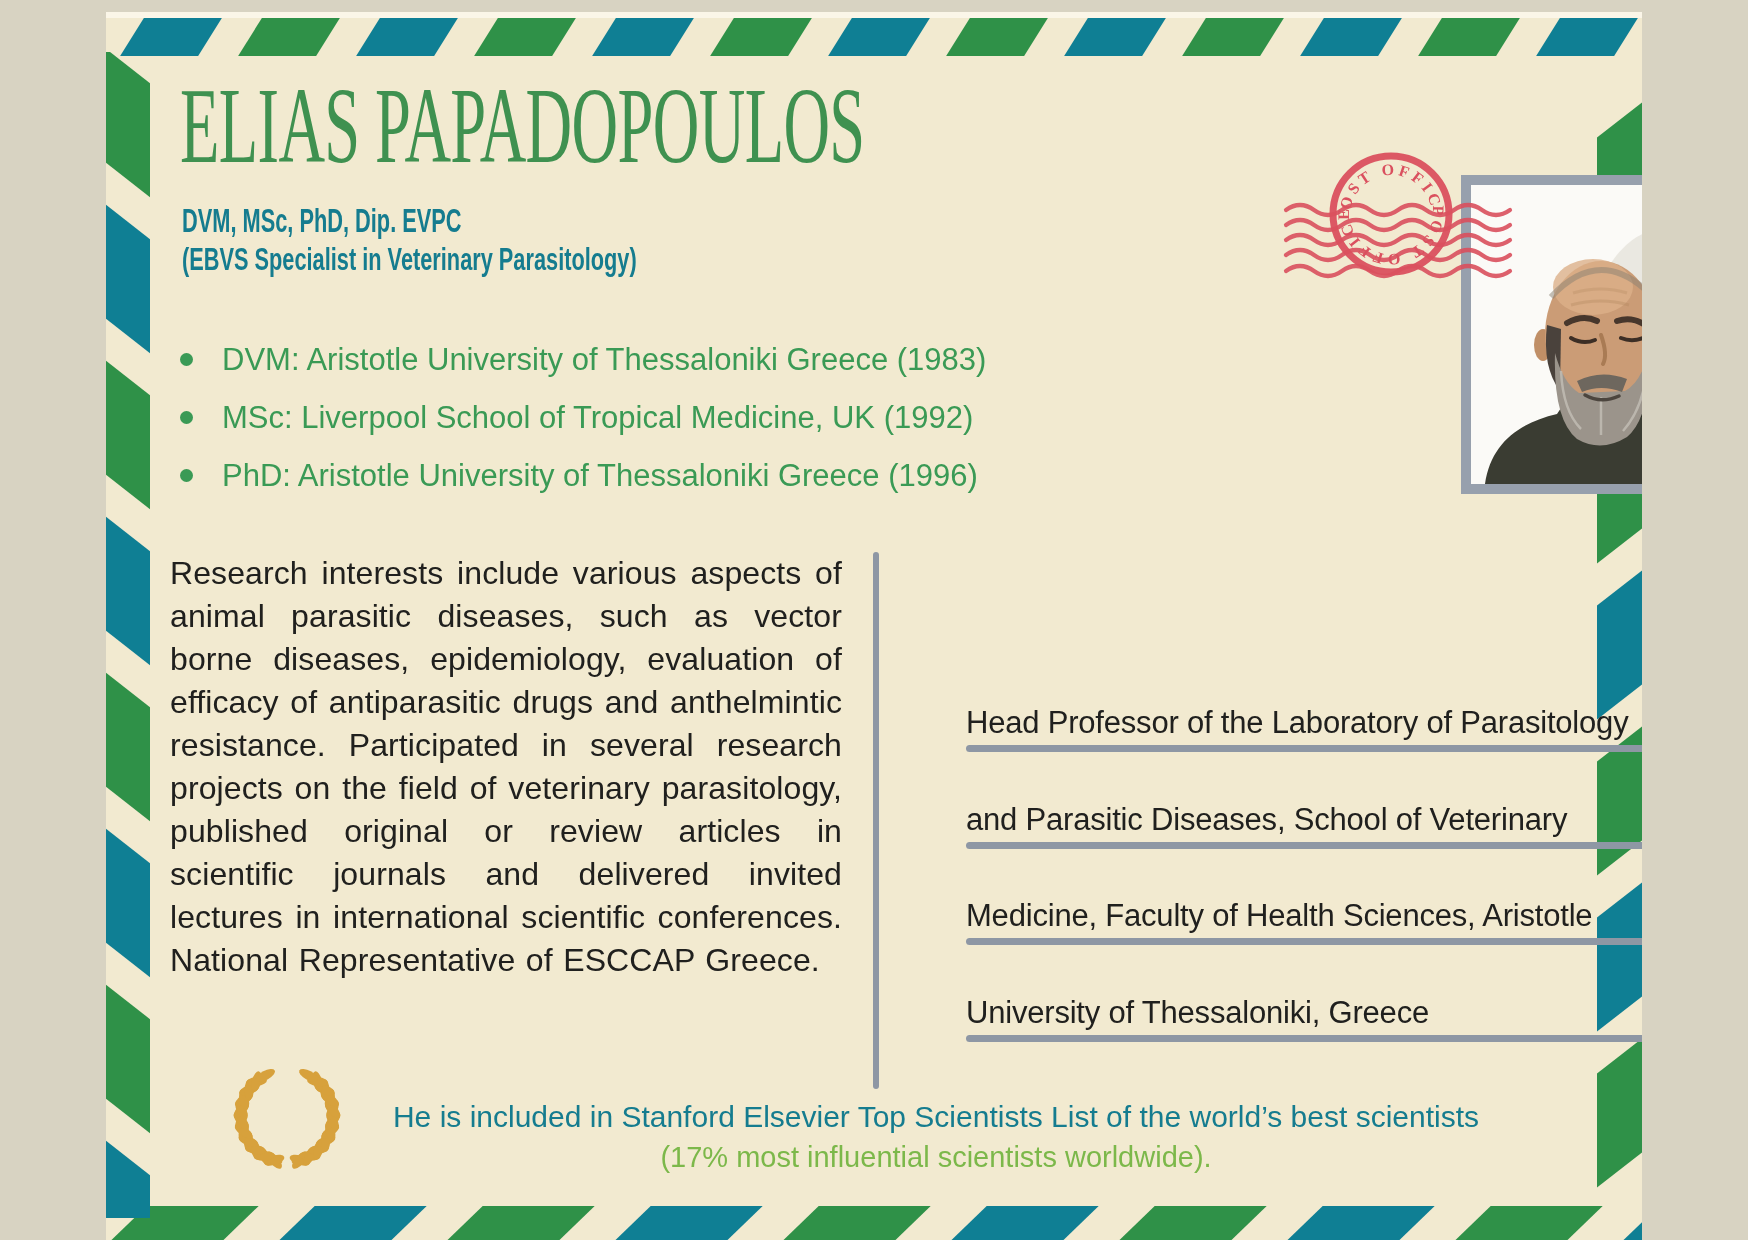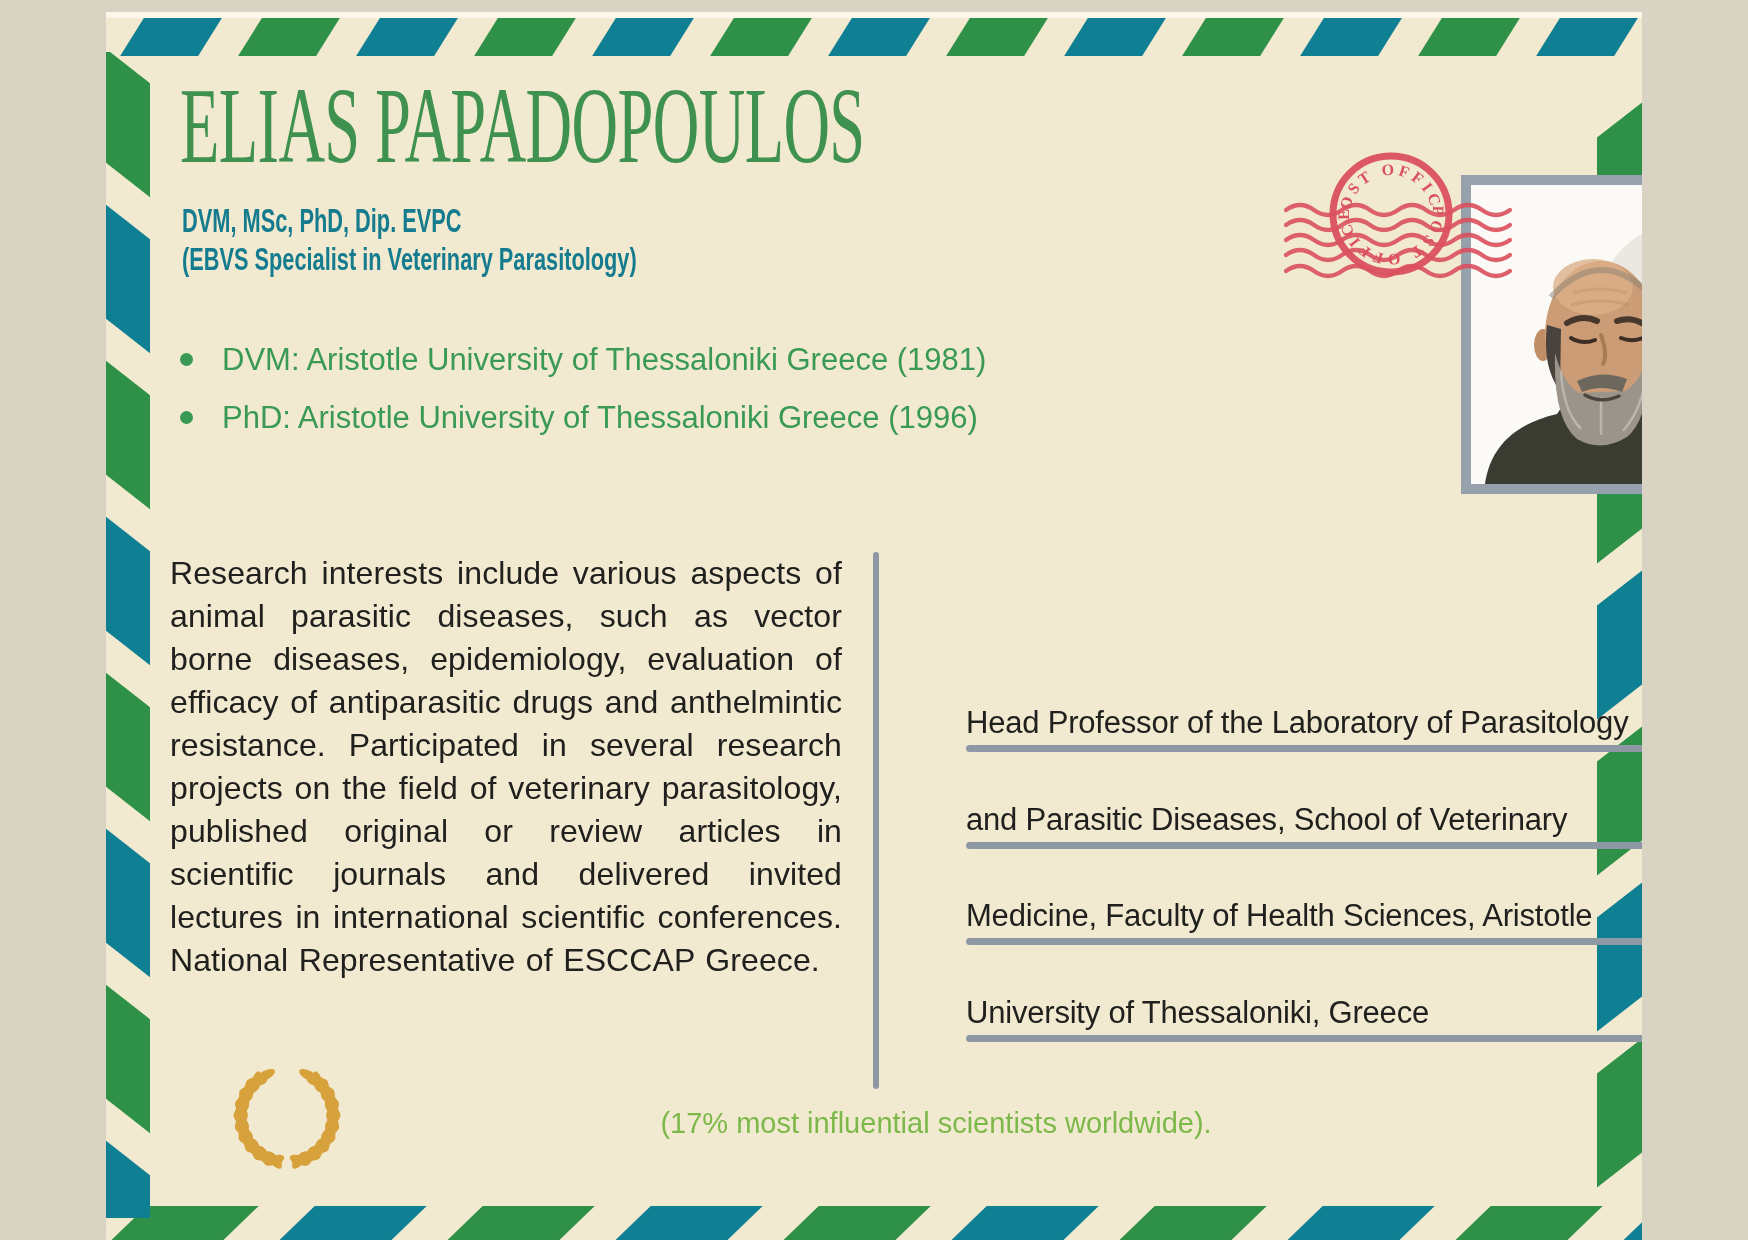--- a/index.html
+++ b/index.html
@@ -122,21 +122,25 @@
     </div>
   <div class="edge-bottom"></div>
 
   <div class="name">ELIAS PAPADOPOULOS</div>
   <div class="cred">DVM, MSc, PhD, Dip. EVPC</div>
   <div class="spec">(EBVS Specialist in Veterinary Parasitology)</div>
 
   <div class="edu">
     <div class="edu-item">
       <span class="edu-dot"></span>
-      <span>DVM: Aristotle University of Thessaloniki Greece (1981)</span>
+      <span>DVM: Aristotle University of Thessaloniki Greece (1983)</span>
+    </div>
+    <div class="edu-item">
+      <span class="edu-dot"></span>
+      <span>MSc: Liverpool School of Tropical Medicine, UK (1992)</span>
     </div>
     <div class="edu-item">
       <span class="edu-dot"></span>
       <span>PhD: Aristotle University of Thessaloniki Greece (1996)</span>
     </div>
   </div>
 
   <div class="bio">Research interests include various aspects of animal parasitic diseases, such as vector borne diseases, epidemiology, evaluation of efficacy of antiparasitic drugs and anthelmintic resistance. Participated in several research projects on the field of veterinary parasitology, published original or review articles in scientific journals and delivered invited lectures in international scientific conferences. National Representative of ESCCAP Greece.</div>
 
   <div class="divider"></div>
@@ -250,16 +254,17 @@
         <ellipse cx="22.1" cy="35.4" rx="4.6" ry="10.5" transform="rotate(-192.8 22.1 35.4)"></ellipse>
         <ellipse cx="27.2" cy="25.7" rx="4.6" ry="10.5" transform="rotate(-111.2 27.2 25.7)"></ellipse>
         <ellipse cx="27.2" cy="25.7" rx="4.6" ry="10.5" transform="rotate(-179.2 27.2 25.7)"></ellipse>
         <ellipse cx="34.5" cy="17.6" rx="4.6" ry="10.5" transform="rotate(-97.6 34.5 17.6)"></ellipse>
         <ellipse cx="34.5" cy="17.6" rx="4.6" ry="10.5" transform="rotate(-165.6 34.5 17.6)"></ellipse>
         <ellipse cx="43.4" cy="11.4" rx="4.6" ry="10.5" transform="rotate(-118.0 43.4 11.4)"></ellipse>
       </g>
   </svg>
 
   <div class="recognition">
+    <div class="rec1">He is included in Stanford Elsevier Top Scientists List of the world’s best scientists</div>
     <div class="rec2">(17% most influential scientists worldwide).</div>
   </div>
 
 </div>
 
 </body></html>

